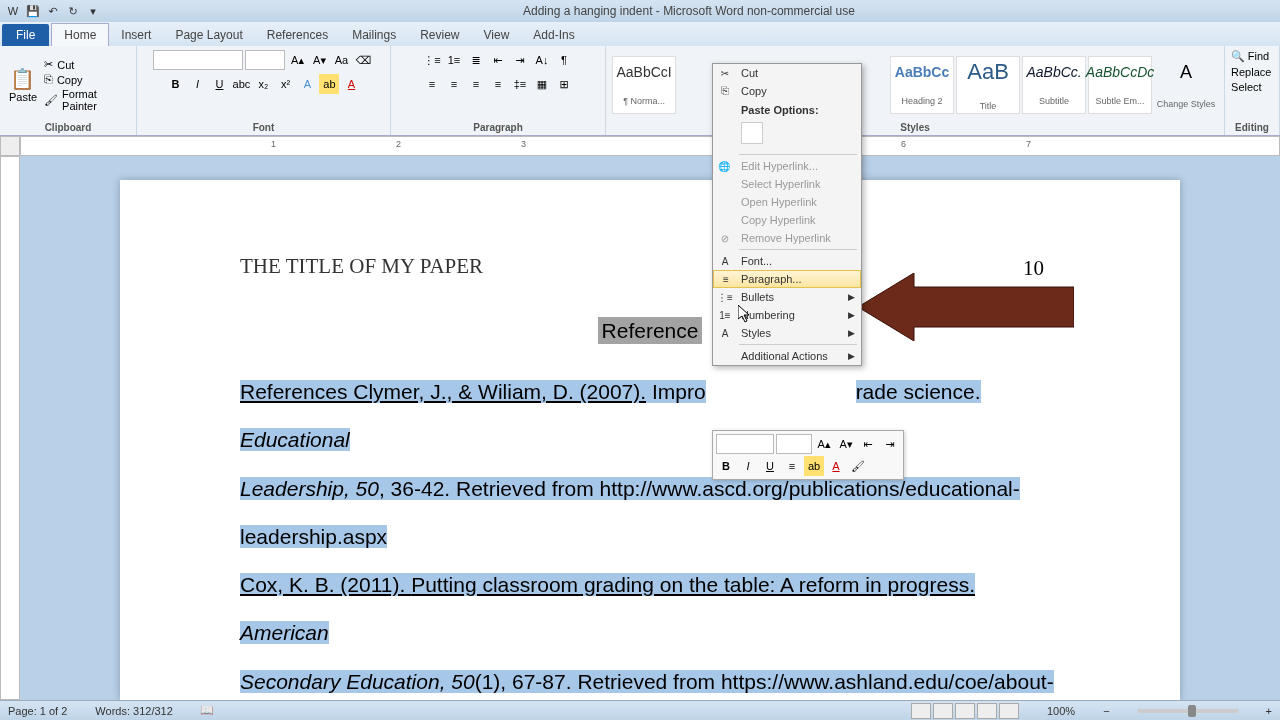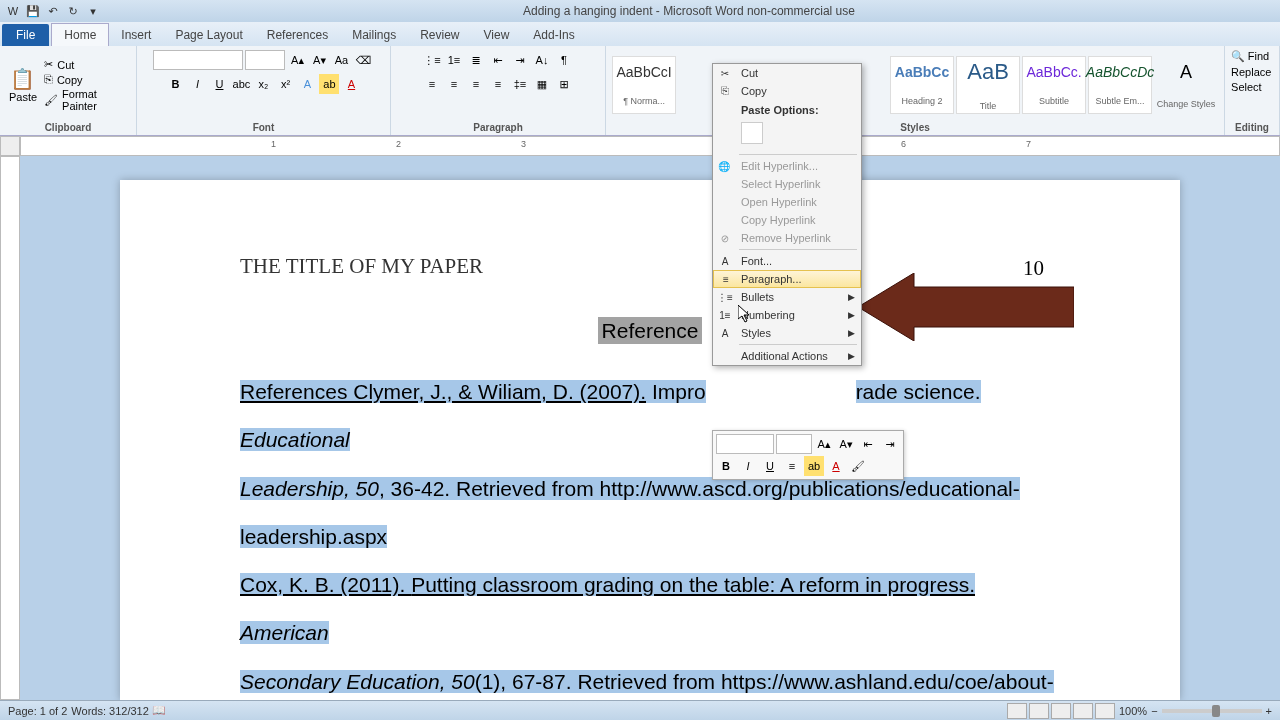--- a/index.html
+++ b/index.html
@@ -70,21 +70,21 @@
 .cursor { position: absolute; left: 738px; top: 305px; width: 12px; height: 18px; z-index: 200; }
 
 .big-arrow { position: absolute; left: 858px; top: 273px; width: 216px; height: 68px; z-index: 90; }
 
 .mini-toolbar { position: absolute; left: 712px; top: 430px; background: #f8f8f8; border: 1px solid #aaa; box-shadow: 1px 1px 4px rgba(0,0,0,0.2); padding: 3px; z-index: 95; }
 .mini-toolbar .row { display: flex; gap: 2px; align-items: center; }
 .mini-toolbar .combo { width: 58px; height: 20px; border: 1px solid #bbb; background: #fff; }
 .mini-toolbar .combo2 { width: 36px; height: 20px; border: 1px solid #bbb; background: #fff; }
 .mini-toolbar .mbtn { width: 20px; height: 20px; display: inline-flex; align-items: center; justify-content: center; font-size: 11px; }
 
-.statusbar { position: absolute; bottom: 0; left: 0; right: 0; height: 20px; background: linear-gradient(#d5e4f2, #bfd4e8); display: flex; align-items: center; font-size: 11px; padding: 0 8px; color: #333; gap: 4px; border-top: 1px solid #9ab; }
+.statusbar { position: absolute; bottom: 0; left: 0; right: 0; height: 20px; background: linear-gradient(#d5e4f2, #bfd4e8); display: flex; align-items: center; font-size: 11px; padding: 0 8px; color: #333; gap: 28px; border-top: 1px solid #9ab; }
 .statusbar .spacer { flex: 1; }
 .statusbar .views { display: flex; gap: 2px; }
 .statusbar .views span { width: 20px; height: 16px; border: 1px solid #aaa; background: #eee; }
 .statusbar .zoom-track { width: 100px; height: 4px; background: #ccc; position: relative; }
 .statusbar .zoom-track::after { content:''; position: absolute; left: 50%; top: -4px; width: 8px; height: 12px; background: #888; border-radius: 2px; }
 
 svg { display: block; }
 </style>
 </head>
 <body>
@@ -203,21 +203,21 @@
       <div style="width:210px"></div>
       <div class="style-item">
           <div class="preview" style="color:#4a7db8;font-weight:bold">AaBbCc</div>
           <div class="name">Heading 2</div>
         </div>
       <div class="style-item">
           <div class="preview" style="font-size:22px;color:#2a5a88">AaB</div>
           <div class="name">Title</div>
         </div>
       <div class="style-item">
-          <div class="preview" style="color:#6d28d9">AaBbCc.</div>
+          <div class="preview" style="font-style:italic;color:#0f172a">AaBbCc.</div>
           <div class="name">Subtitle</div>
         </div>
       <div class="style-item">
           <div class="preview" style="font-style:italic;color:#14532d">AaBbCcDc</div>
           <div class="name">Subtle Em...</div>
         </div>
       <div class="style-item" style="border:none;background:transparent">
           <span style="font-size:18px">A</span>
           <div class="name">Change Styles</div>
         </div>

